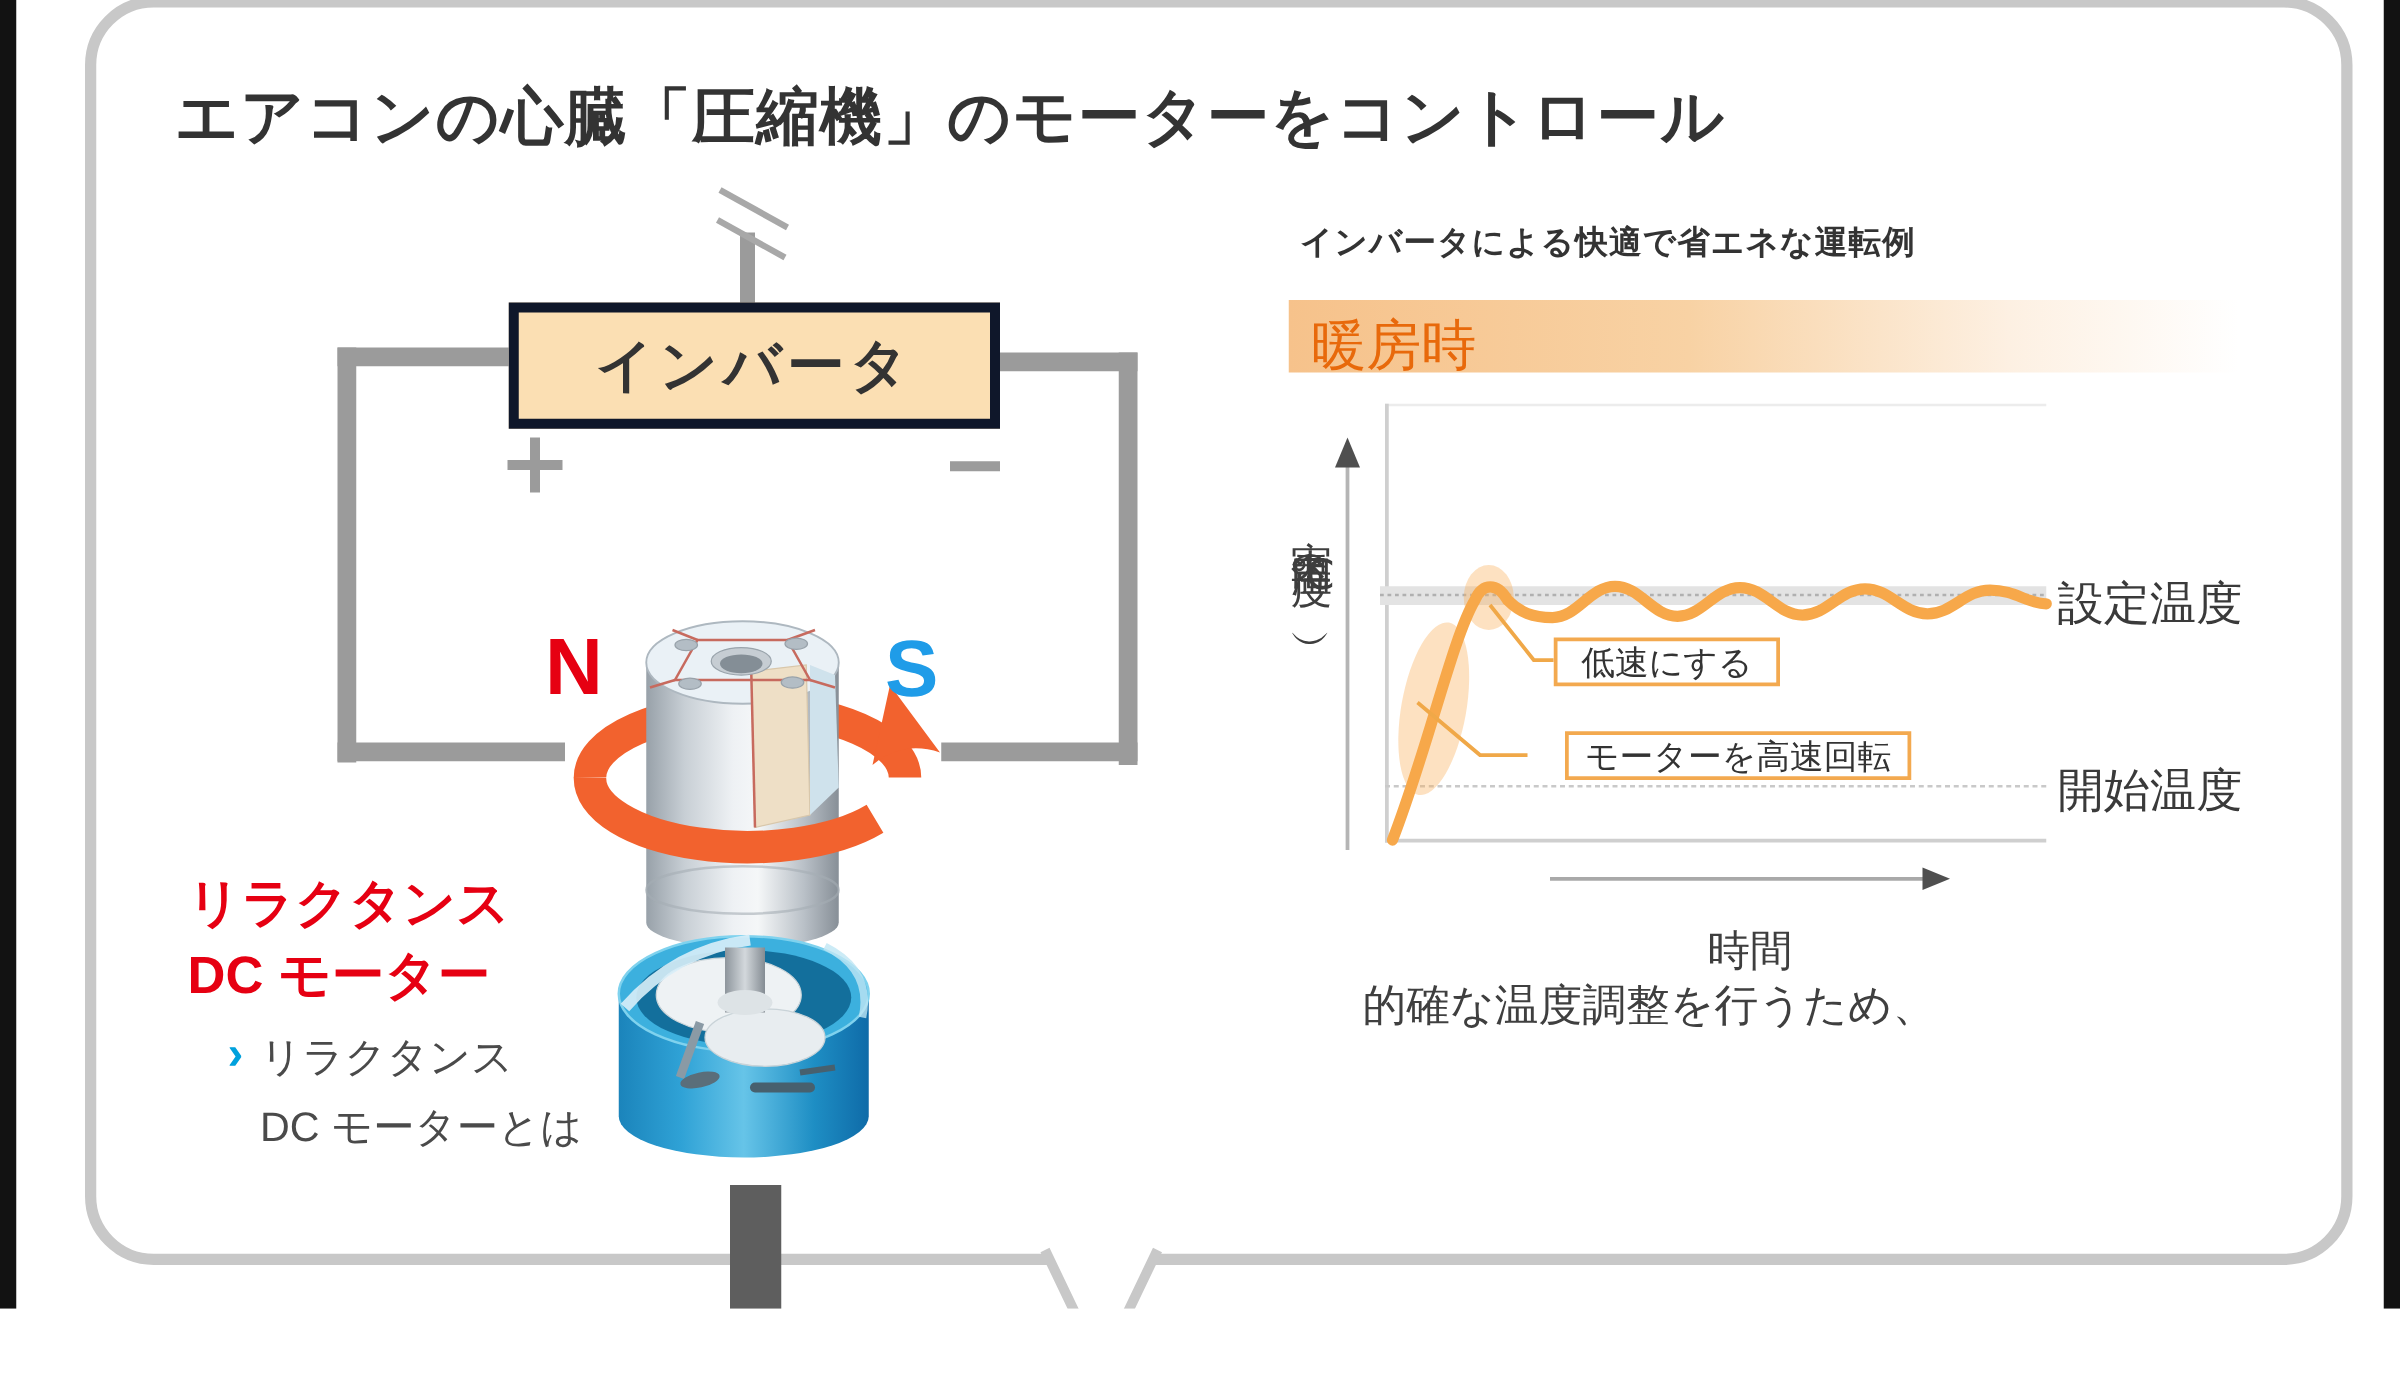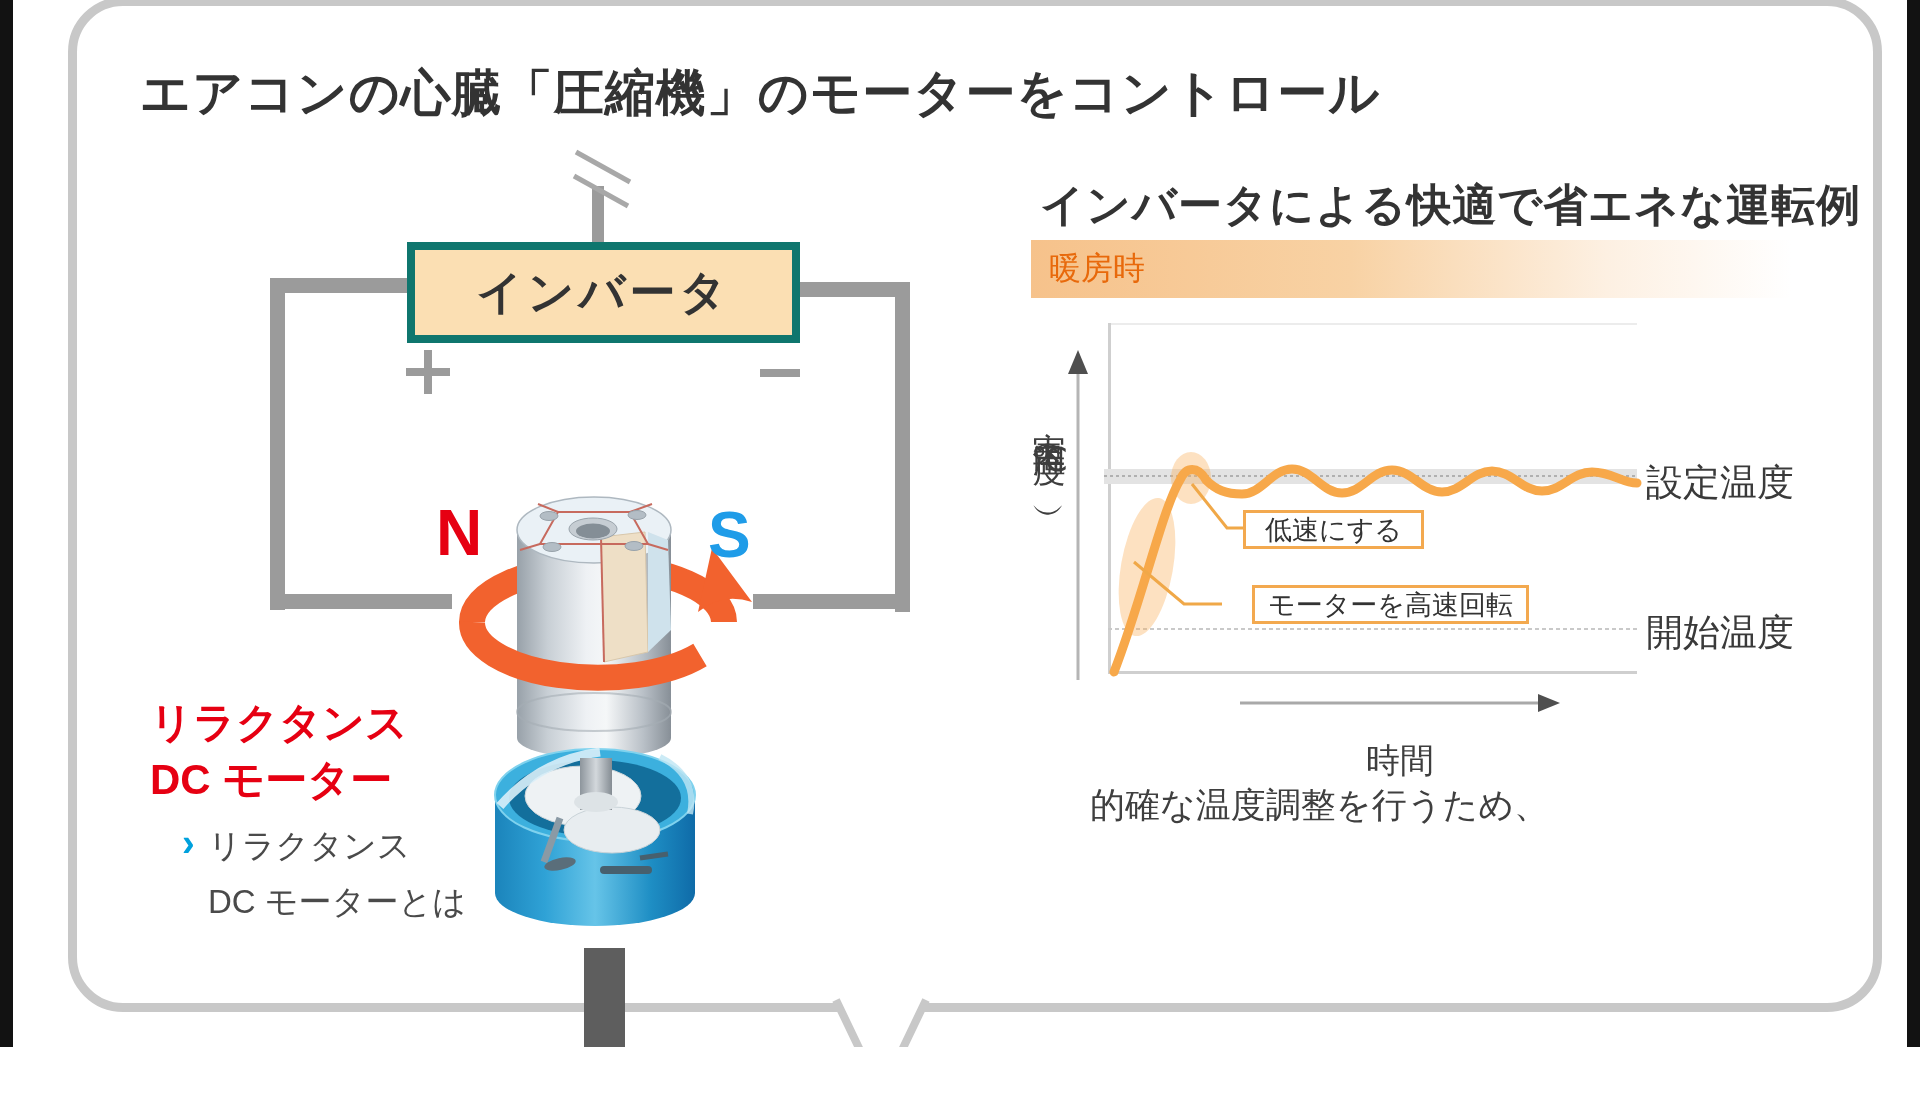--- a/index.html
+++ b/index.html
@@ -9,33 +9,33 @@
   
   #strip-left{left:0;top:0;width:13px;height:1106px;background:#121212;z-index:6;}
   #strip-right{left:1907px;top:0;width:13px;height:1106px;background:#121212;z-index:6;}
   
   #bubble{left:68px;top:-3px;width:1814px;height:1015px;border:9px solid #c8c8c8;
           border-radius:55px;box-sizing:border-box;background:#fff;z-index:1;}
   #gfx{left:0;top:0;width:1920px;height:1106px;z-index:2;}
   .txt{position:absolute;z-index:3;white-space:nowrap;}
   #page-title{left:140px;top:60px;font-size:50px;font-weight:bold;color:#333333;letter-spacing:1px;}
   #inverter-box{left:407px;top:242px;width:393px;height:101px;box-sizing:border-box;
-      border:8px solid #0f766e;background:#fbdfb3;display:flex;align-items:center;justify-content:center;
+      border:8px solid #0f172a;background:#fbdfb3;display:flex;align-items:center;justify-content:center;
       font-size:46px;font-weight:bold;color:#333333;letter-spacing:4px;z-index:3;}
   #pole-n{left:436px;top:496px;font-size:64px;font-weight:bold;color:#e60012;}
   #pole-s{left:708px;top:498px;font-size:64px;font-weight:bold;color:#1f9ce8;}
   #motor-name{left:150px;top:694px;font-size:42px;font-weight:bold;color:#e60012;line-height:57px;}
   #motor-link-chevron{left:182px;top:824px;font-size:38px;font-weight:bold;color:#00a1dd;line-height:38px;}
   .motor-link-line{left:208px;font-size:33px;color:#4a4a4a;cursor:pointer;}
   #motor-link-1{top:824px;}
   #motor-link-2{top:880px;}
-  #chart-header{left:1040px;top:176px;font-size:44px;font-weight:bold;color:#333333;letter-spacing:1px;}
+  #chart-header{left:1040px;top:176px;font-size:26px;font-weight:bold;color:#333333;letter-spacing:1px;}
   #mode-bar{left:1031px;top:240px;width:800px;height:58px;z-index:3;
       background:linear-gradient(to right,#f6c28b 0%,#f8d2a4 40%,#fdf0e2 72%,#ffffff 95%);}
-  #mode-label{position:absolute;left:18px;top:7px;font-size:32px;color:#e8690b;white-space:nowrap;}
+  #mode-label{position:absolute;left:18px;top:7px;font-size:44px;color:#e8690b;white-space:nowrap;}
   #y-axis-label{left:1026px;top:405px;writing-mode:vertical-rl;font-size:33px;color:#3e3e3e;
       letter-spacing:7px;height:280px;}
   .callout{position:absolute;box-sizing:border-box;border:3px solid #f3a94f;background:#ffffff;
       display:flex;align-items:center;justify-content:center;font-size:27px;color:#333333;z-index:3;}
   #callout-low{left:1243px;top:510px;width:181px;height:39px;}
   #callout-high{left:1222px;top:585px;width:277px;height:39px;margin-left:30px;}
   #label-settemp{left:1646px;top:458px;font-size:37px;color:#3a3a3a;}
   #label-starttemp{left:1646px;top:608px;font-size:37px;color:#3a3a3a;}
   #x-axis-label{left:1366px;top:718px;font-size:34px;color:#3e3e3e;margin-top:20px;}
   #description{left:1090px;top:772px;font-size:35px;color:#3f3f3f;line-height:65px;z-index:3;}

